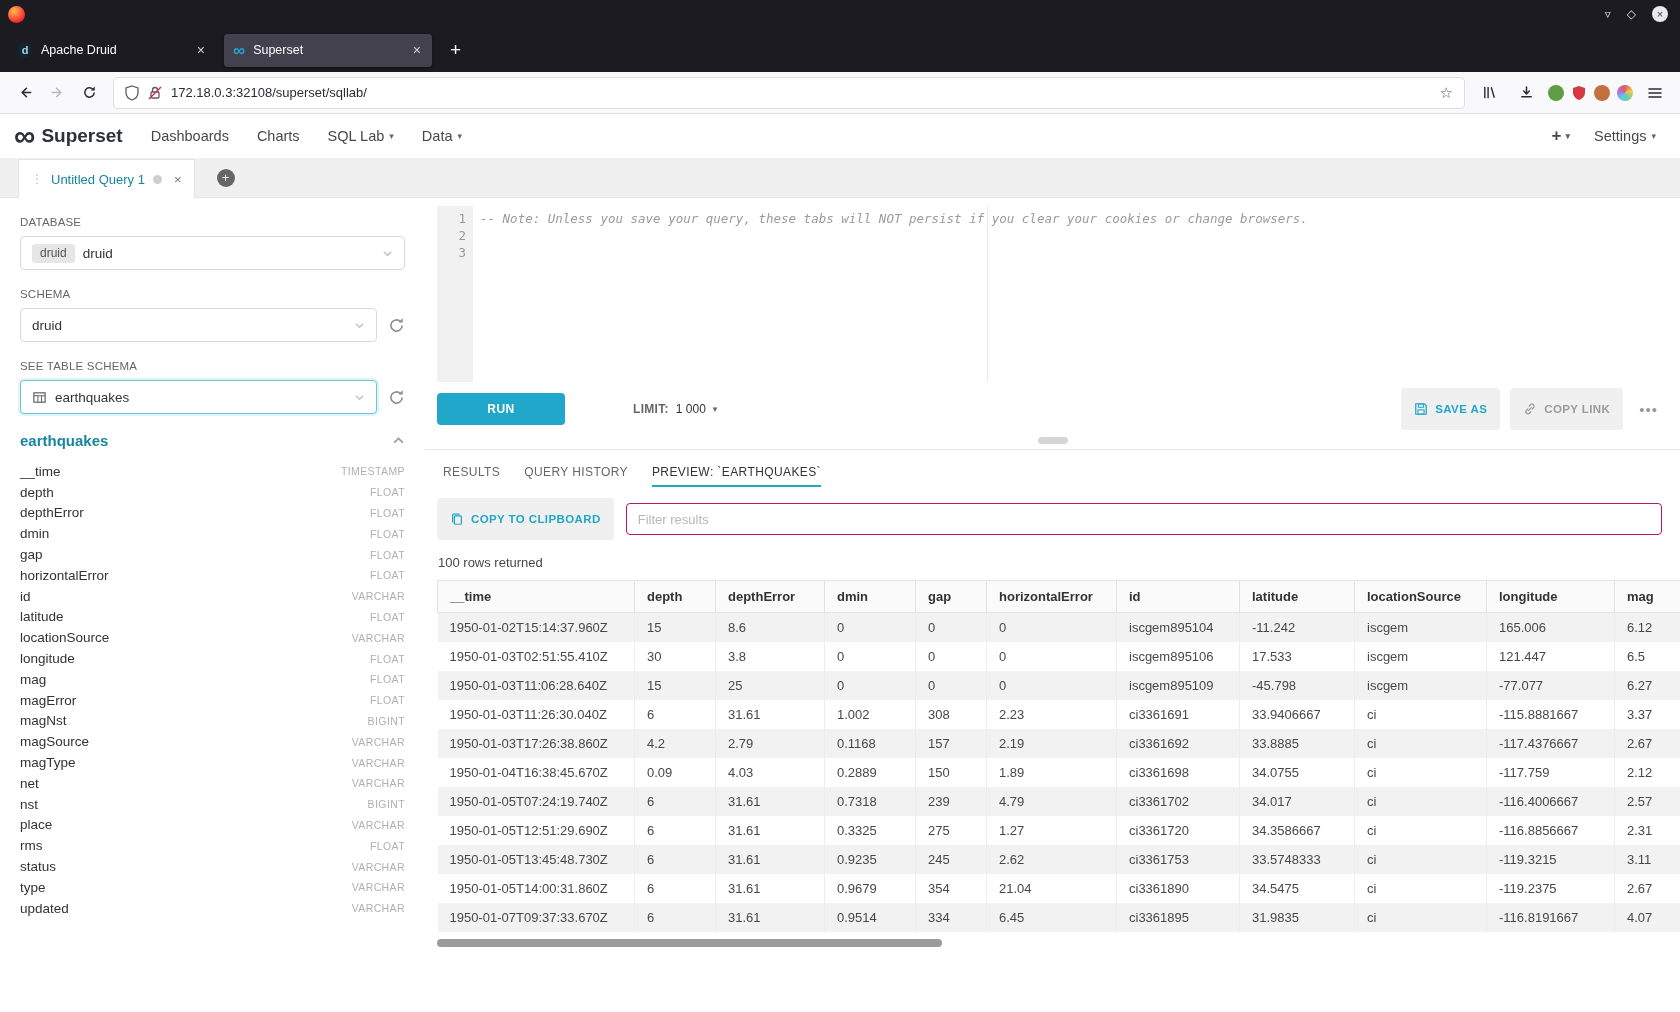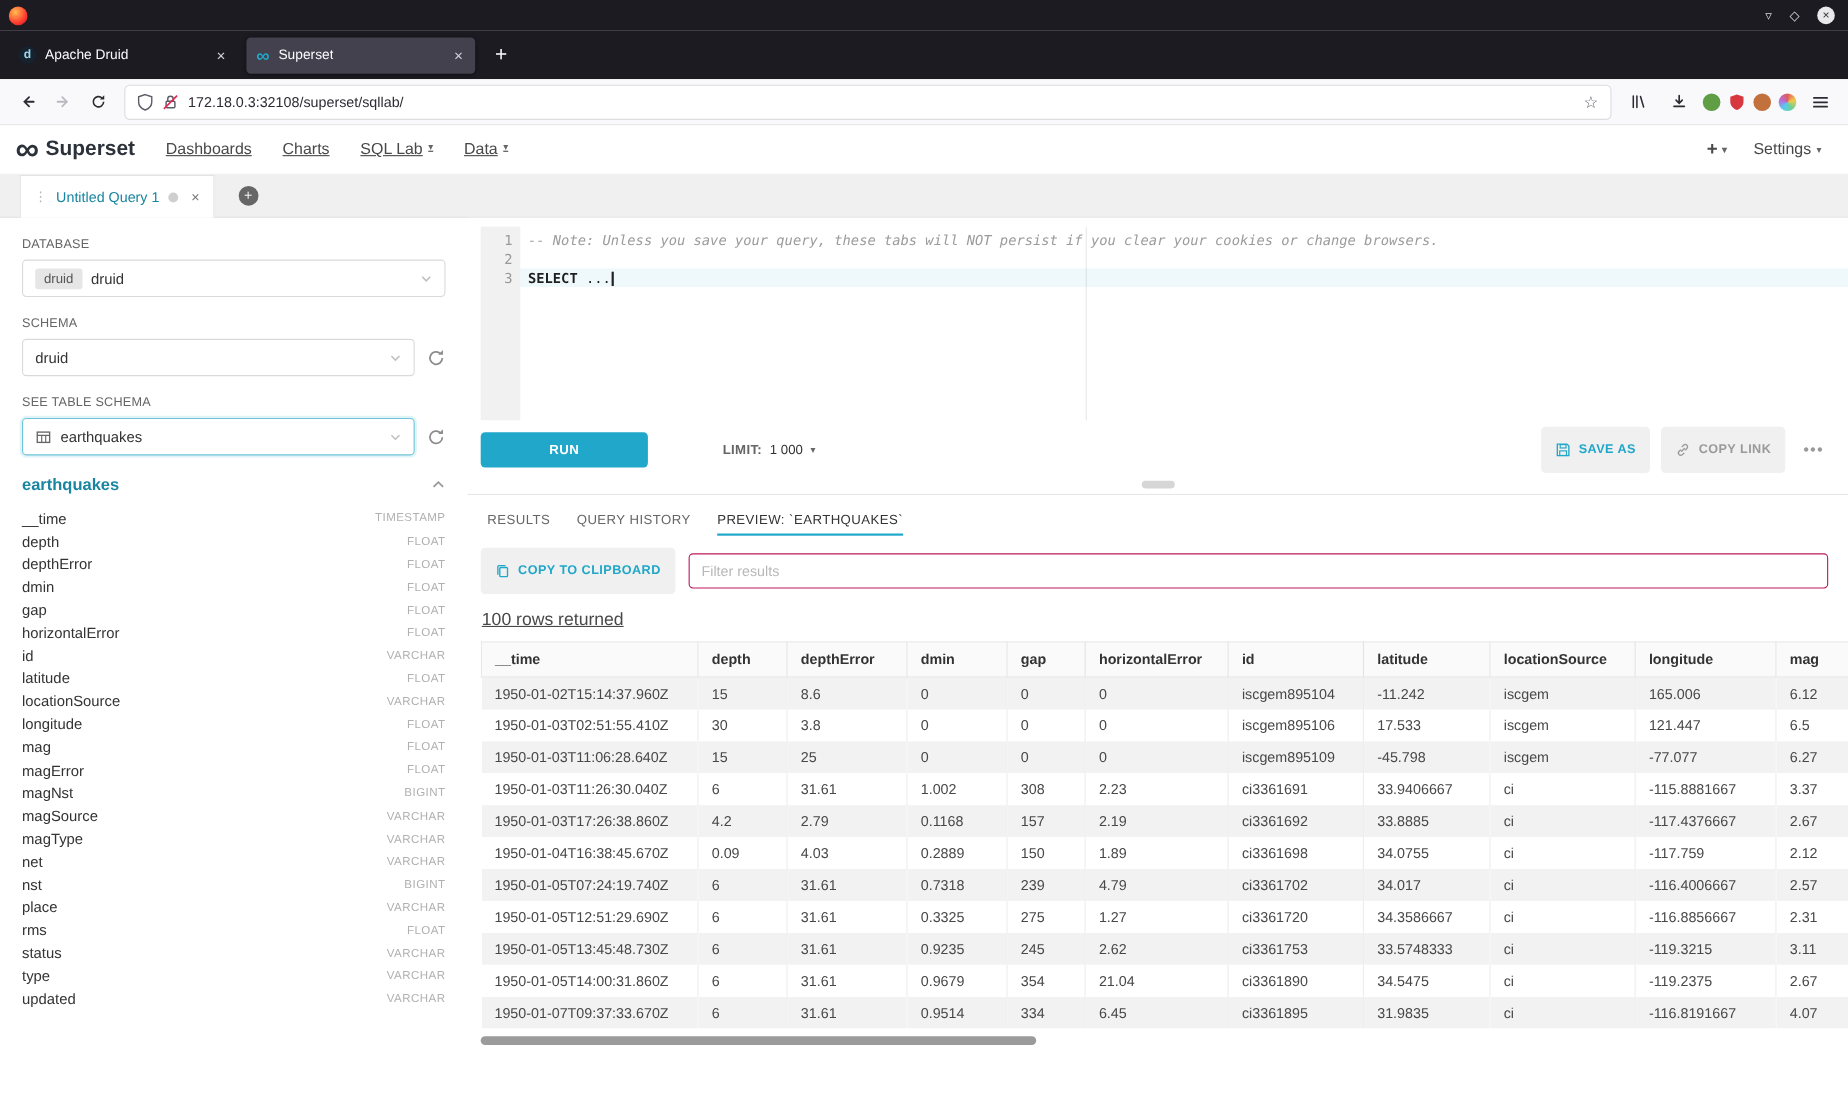--- a/index.html
+++ b/index.html
@@ -38,21 +38,21 @@
   .ext-dot { width:16px; height:16px; border-radius:50%; }
   .ext-green { background:#5f9e45; }
   .ext-brown { background:#c2713c; }
   .ext-wheel { background:conic-gradient(#e05c5c,#f2c94c,#6fcf97,#56ccf2,#bb6bd9,#e05c5c); }
 
   
   .ss-navbar { height:44px; background:#fff; display:flex; align-items:center; padding:0 14px; }
   .brand { display:flex; align-items:center; gap:6px; margin-right:14px; }
   .brand-logo { font-size:30px; font-weight:bold; color:#2c323a; line-height:.8; }
   .brand-name { font-size:19px; font-weight:bold; color:#2c323a; }
-  .nav-item { font-size:14.5px; color:#484848; padding:0 14px; display:flex; align-items:flex-start; gap:5px;text-decoration:underline; }
+  .nav-item { font-size:14.5px; color:#484848; padding:0 14px; display:flex; align-items:center; gap:5px; }
   .caret { font-size:9px; color:#666; }
   .navbar-right { margin-left:auto; display:flex; align-items:center; gap:24px; padding-right:10px; }
   .plus-menu { font-size:17px; color:#484848; display:flex; align-items:center; gap:4px; font-weight:bold; }
   .settings-menu { font-size:14.5px; color:#484848; display:flex; align-items:center; gap:5px; }
 
   
   .qtabs { height:40px; background:#f0f0f0; border-bottom:1px solid #e3e3e3; display:flex; align-items:flex-end; padding-left:18px; }
   .qtab { height:39px; background:#fff; border:1px solid #e3e3e3; border-bottom:none; display:flex; align-items:center; gap:8px; padding:0 12px; font-size:13px; color:#1985a0; margin-bottom:-1px; }
   .drag-dots { color:#b5b5b5; font-size:12px; }
   .state-dot { width:9px; height:9px; border-radius:50%; background:#cfcfcf; }
@@ -85,42 +85,42 @@
   .codearea { flex:1; position:relative; padding-top:4px; color:#1f1f1f; }
   .codeline { height:17px; line-height:17px; white-space:pre; padding-left:7px; position:relative; z-index:1; }
   .codeline.active { background:rgba(32,167,201,.07); }
   .comment { color:#9b9b9b; font-style:italic; }
   .kw { font-weight:bold; }
   .cursor { display:inline-block; width:1.5px; height:13px; background:#222; vertical-align:middle; margin-left:1px; }
   .print-margin { position:absolute; top:0; bottom:0; left:514px; width:1px; background:#e8e8e8; }
 
   
   .toolbar { height:54px; display:flex; align-items:center; padding:0 16px 0 12px; gap:20px; }
-  .run-btn { width:152px; height:32px; background:#20a7c9; color:#fff; border:none; border-radius:4px; font-size:12px; font-weight:bold; letter-spacing:.5px; font-family:inherit; }
+  .run-btn { width:128px; height:32px; background:#20a7c9; color:#fff; border:none; border-radius:4px; font-size:12px; font-weight:bold; letter-spacing:.5px; font-family:inherit; }
   .limit { display:flex; align-items:center; gap:7px; font-size:12px; }
   .limit-label { color:#666; font-weight:bold; letter-spacing:.3px;margin-left:48px; }
   .limit-value { color:#333; }
   .toolbar-right { margin-left:auto; display:flex; align-items:center; gap:10px; }
   .btn-sec { height:42px; background:#f0f0f0; border:none; border-radius:4px; display:flex; align-items:center; gap:7px; padding:0 13px; font-size:11.5px; font-weight:bold; letter-spacing:.4px; font-family:inherit; }
   .btn-teal { color:#20a7c9; }
   .btn-gray { color:#9a9a9a; }
   .more-dots { color:#9a9a9a; font-size:15px; letter-spacing:1px; padding:0 6px; }
 
   .divider { height:14px; position:relative; border-bottom:1px solid #e6e6e6; }
   .drag-handle { position:absolute; left:50%; top:1px; transform:translateX(-50%); width:30px; height:7px; border-radius:3.5px; background:#d6d6d6; }
 
   
   .stabs { display:flex; gap:24px; padding:0 18px; height:44px; align-items:stretch; }
   .stab { font-size:12px; color:#666; letter-spacing:.4px; display:flex; align-items:center; position:relative; }
   .stab.active { color:#333; }
   .stab.active::after { content:""; position:absolute; left:0; right:0; bottom:7px; height:2px; background:#20a7c9; }
   .sactions { display:flex; align-items:center; gap:12px; padding:4px 18px 0 12px; }
   .filter-input { flex:1; height:32px; border:1px solid #be185d; border-radius:4px; padding:0 11px; font-size:13px; color:#333; font-family:inherit; }
   .filter-input::placeholder { color:#b8b8b8; }
-  .rowcount { padding:15px 16px 10px 13px; font-size:16px; color:#484848;text-decoration:underline; }
+  .rowcount { padding:15px 16px 10px 13px; font-size:13px; color:#484848; }
 
   .tablewrap { margin-left:12px; overflow:hidden; }
   table.results { border-collapse:collapse; table-layout:fixed; width:1270px; font-size:13px; color:#484848; }
   .results th { background:#fafafa; font-weight:bold; color:#333; text-align:left; padding:8px 12px; border:1px solid #e3e3e3; white-space:nowrap; overflow:hidden; }
   .results td { padding:7px 12px; border-right:1px solid #ededed; white-space:nowrap; overflow:hidden; }
   .results tbody tr:nth-child(odd) { background:#f2f2f2; }
   .results tbody tr:nth-child(even) { background:#fff; }
   .c0{width:197px}.c1{width:81px}.c2{width:109px}.c3{width:91px}.c4{width:71px}.c5{width:130px}
   .c6{width:123px}.c7{width:115px}.c8{width:132px}.c9{width:128px}.c10{width:93px}
 
@@ -442,21 +442,20 @@
       <div class="gutter">
 
       <div>1</div>
           <div>2</div>
           <div>3</div>
         </div>
       <div class="codearea">
         <div class="print-margin"></div>
         <div class="codeline"><span class="comment">-- Note: Unless you save your query, these tabs will NOT persist if you clear your cookies or change browsers.</span></div>
         <div class="codeline"></div>
-        <div class="codeline active"><span class="kw">SELECT</span><span> ...</span><span class="cursor"></span></div>
       </div>
     </div>
 
     <div class="toolbar">
       <button class="run-btn">RUN</button>
       <div class="limit">
         <span class="limit-label">LIMIT:</span>
         <span class="limit-value">1 000</span>
         <span class="caret">▾</span>
       </div>

